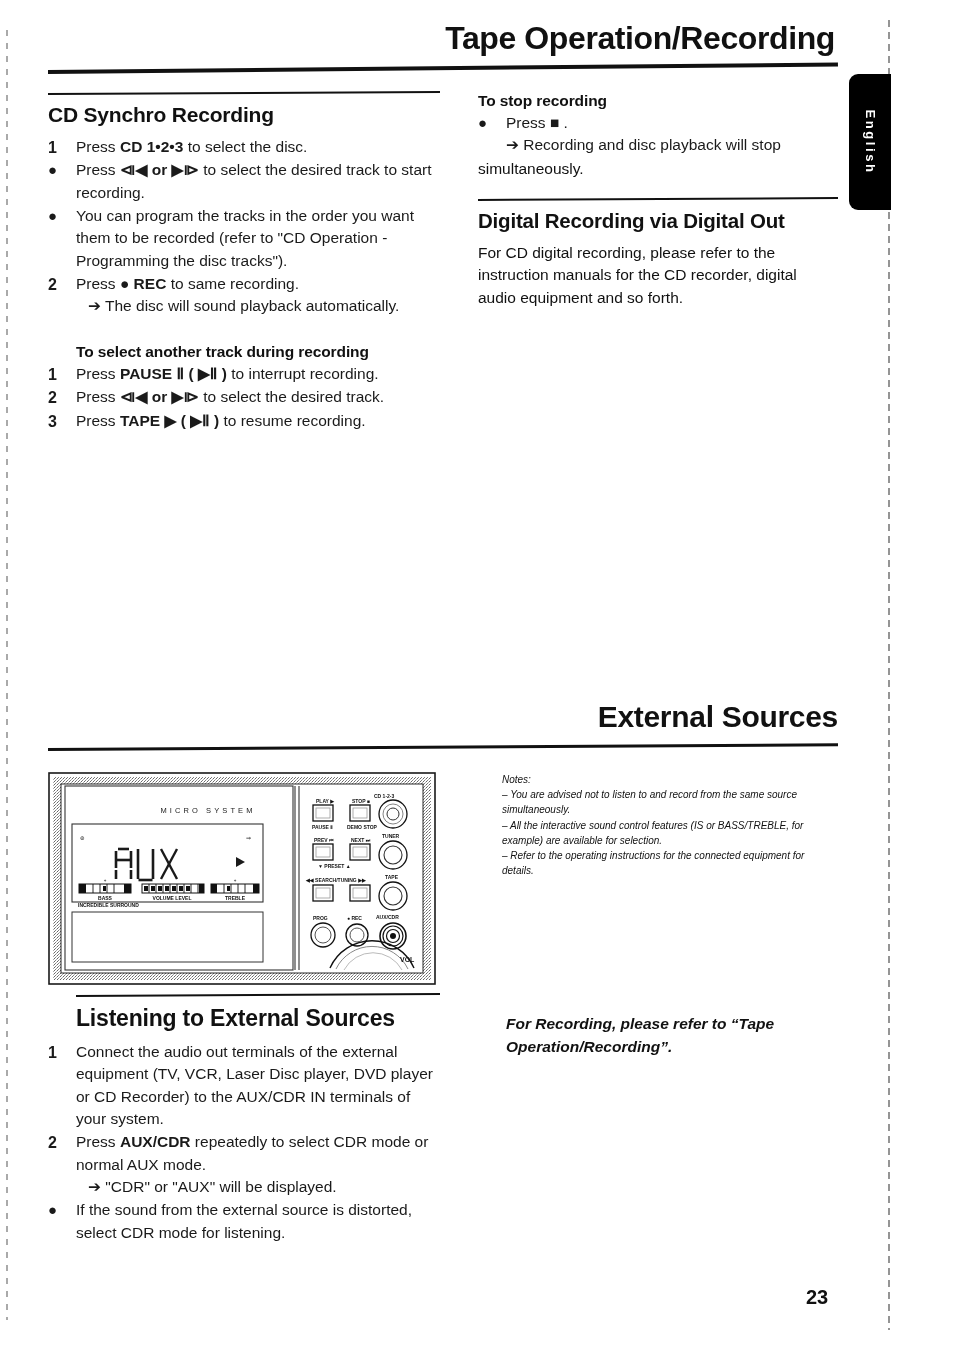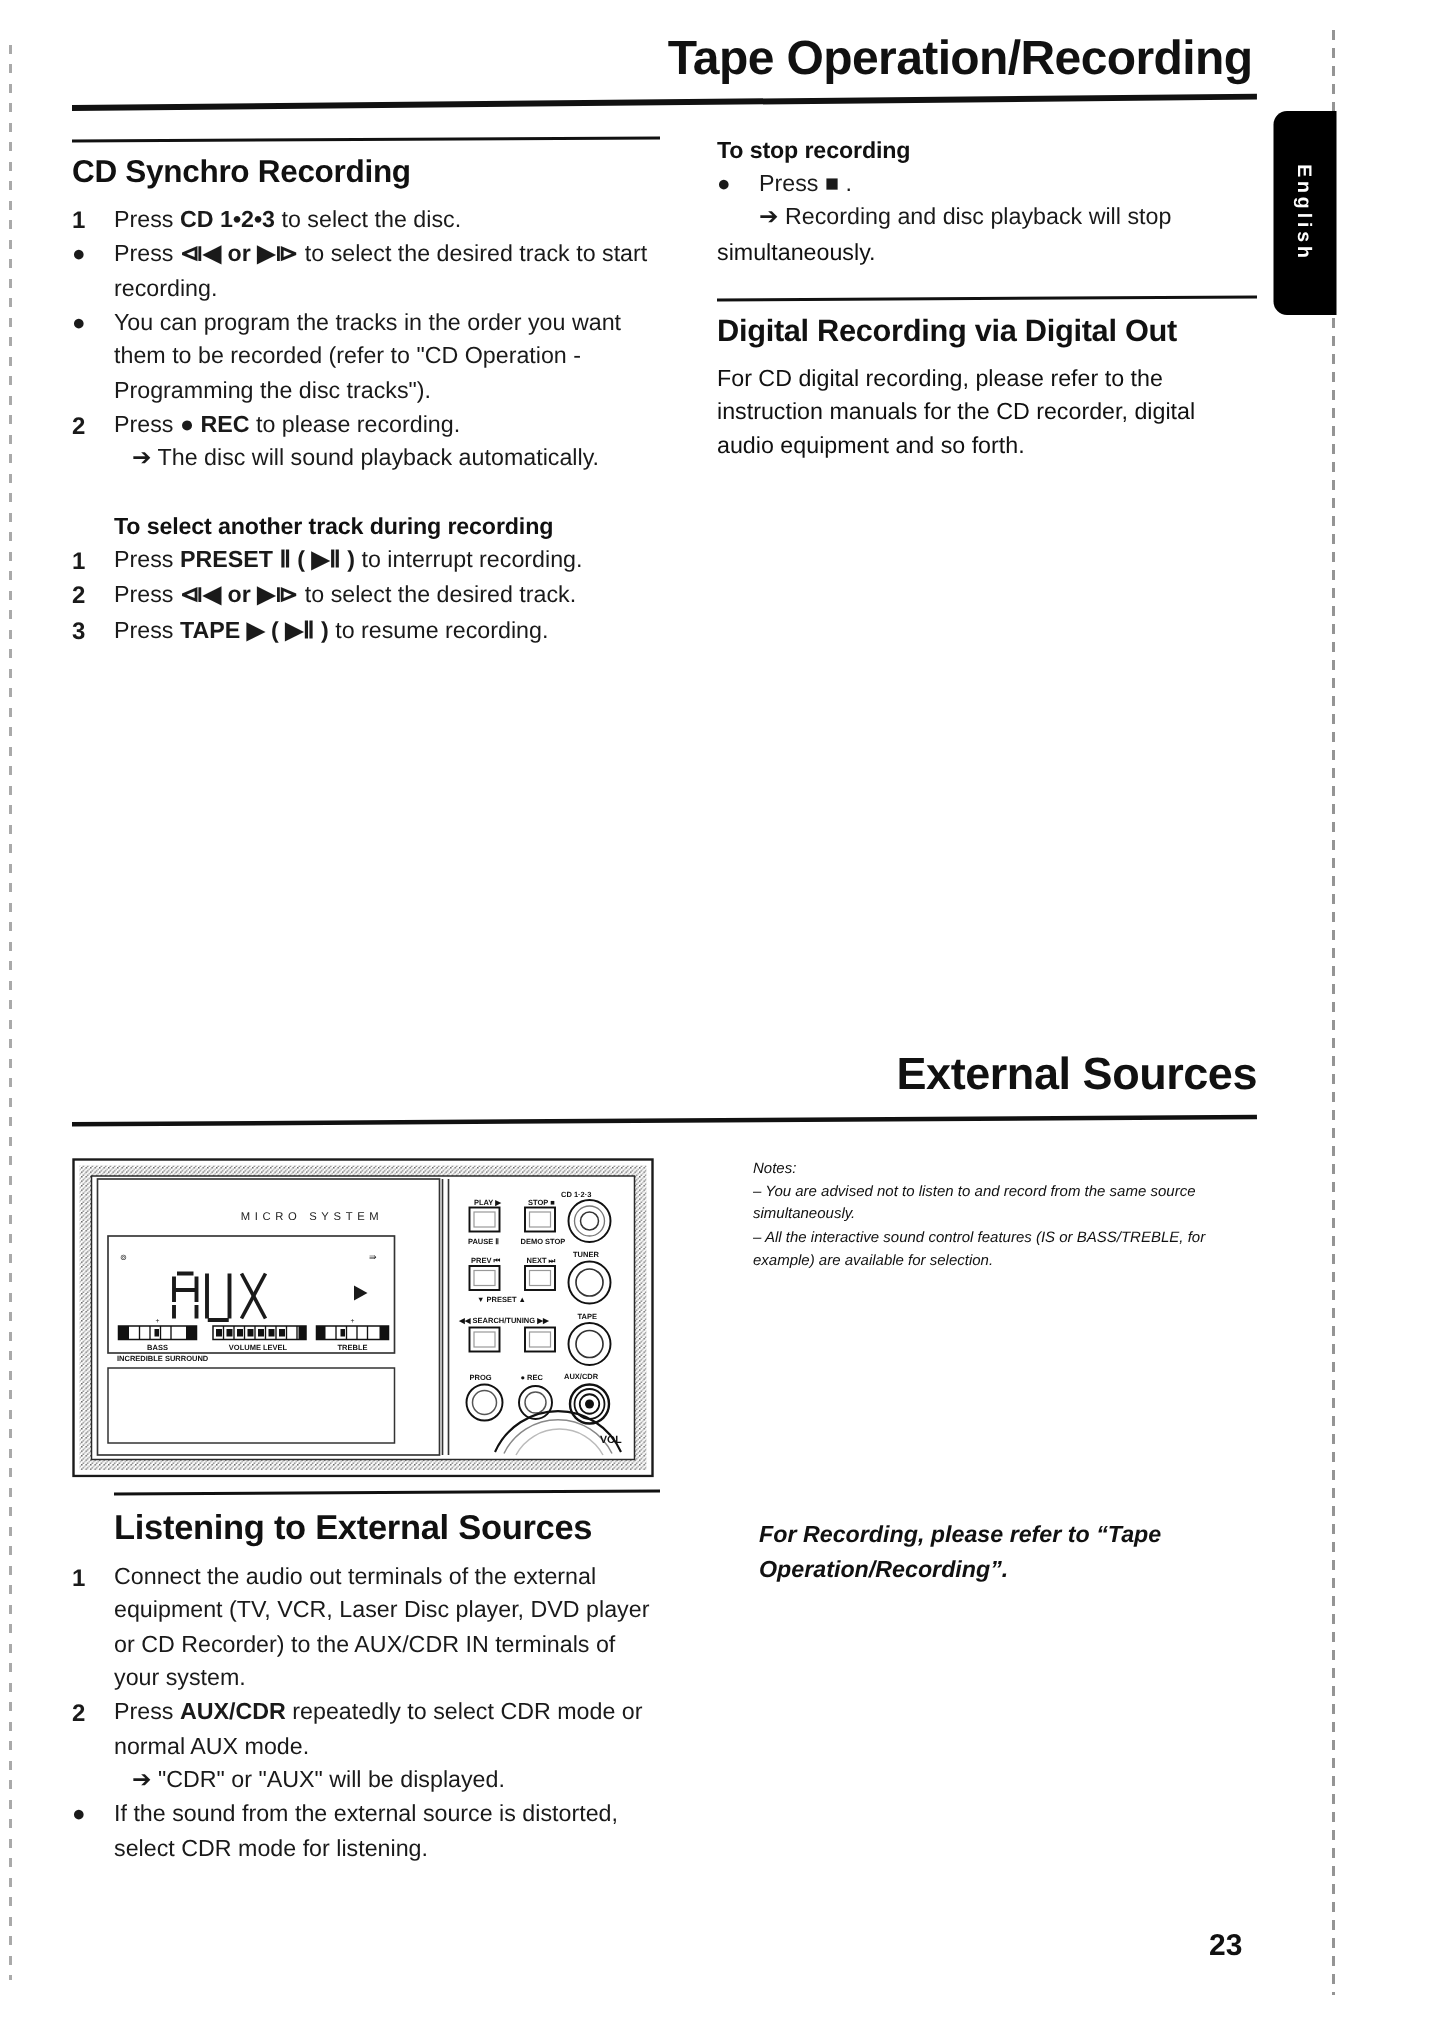--- a/index.html
+++ b/index.html
@@ -216,32 +216,32 @@
     <li class="step">
       <span class="marker dot">●</span>
       <span>Press </span><b class="glyph">⧏◀  or  ▶⧐</b><span> to select the desired track to start recording.</span>
     </li>
     <li class="step">
       <span class="marker dot">●</span>
       <span>You can program the tracks in the order you want them to be recorded (refer to "CD Operation - Programming the disc tracks").</span>
     </li>
     <li class="step">
       <span class="marker">2</span>
-      <span>Press </span><b class="kw">● REC</b><span> to please recording.</span>
+      <span>Press </span><b class="kw">● REC</b><span> to same recording.</span>
       <div class="arrow-line">➔ The disc will sound playback automatically.</div>
     </li>
   </ol>
 </div>
 
 <div class="col col-left" style="top:343px;">
   <h3 class="sub-head" style="padding-left:28px;">To select another track during recording</h3>
   <ol class="steps">
     <li class="step">
       <span class="marker">1</span>
-      <span>Press </span><b class="kw">PRESET Ⅱ ( ▶Ⅱ )</b><span> to interrupt recording.</span>
+      <span>Press </span><b class="kw">PAUSE Ⅱ ( ▶Ⅱ )</b><span> to interrupt recording.</span>
     </li>
     <li class="step">
       <span class="marker">2</span>
       <span>Press </span><b class="glyph">⧏◀  or  ▶⧐</b><span> to select the desired track.</span>
     </li>
     <li class="step">
       <span class="marker">3</span>
       <span>Press </span><b class="kw">TAPE ▶ ( ▶Ⅱ )</b><span> to resume recording.</span>
     </li>
   </ol>
@@ -266,20 +266,21 @@
 </div>
 
 <div class="es-title">External Sources</div>
 <div class="es-rule"></div>
 
 <div class="col col-right" style="top:772px;">
   <div class="notes">
     <p class="nline">Notes:</p>
     <p class="nline">–  You are advised not to listen to and record from the same source simultaneously.</p>
     <p class="nline">–  All the interactive sound control features (IS or BASS/TREBLE, for example) are available for selection.</p>
+    <p class="nline">–  Refer to the operating instructions for the connected equipment for details.</p>
   </div>
 </div>
 
 <div class="col col-right" style="top:996px; width:330px;">
   <p class="recording-note">For Recording, please refer to “Tape Operation/Recording”.</p>
 </div>
 
 <div class="illus">
   <svg width="388" height="213" viewBox="0 0 388 213" xmlns="http://www.w3.org/2000/svg">
     <defs>

